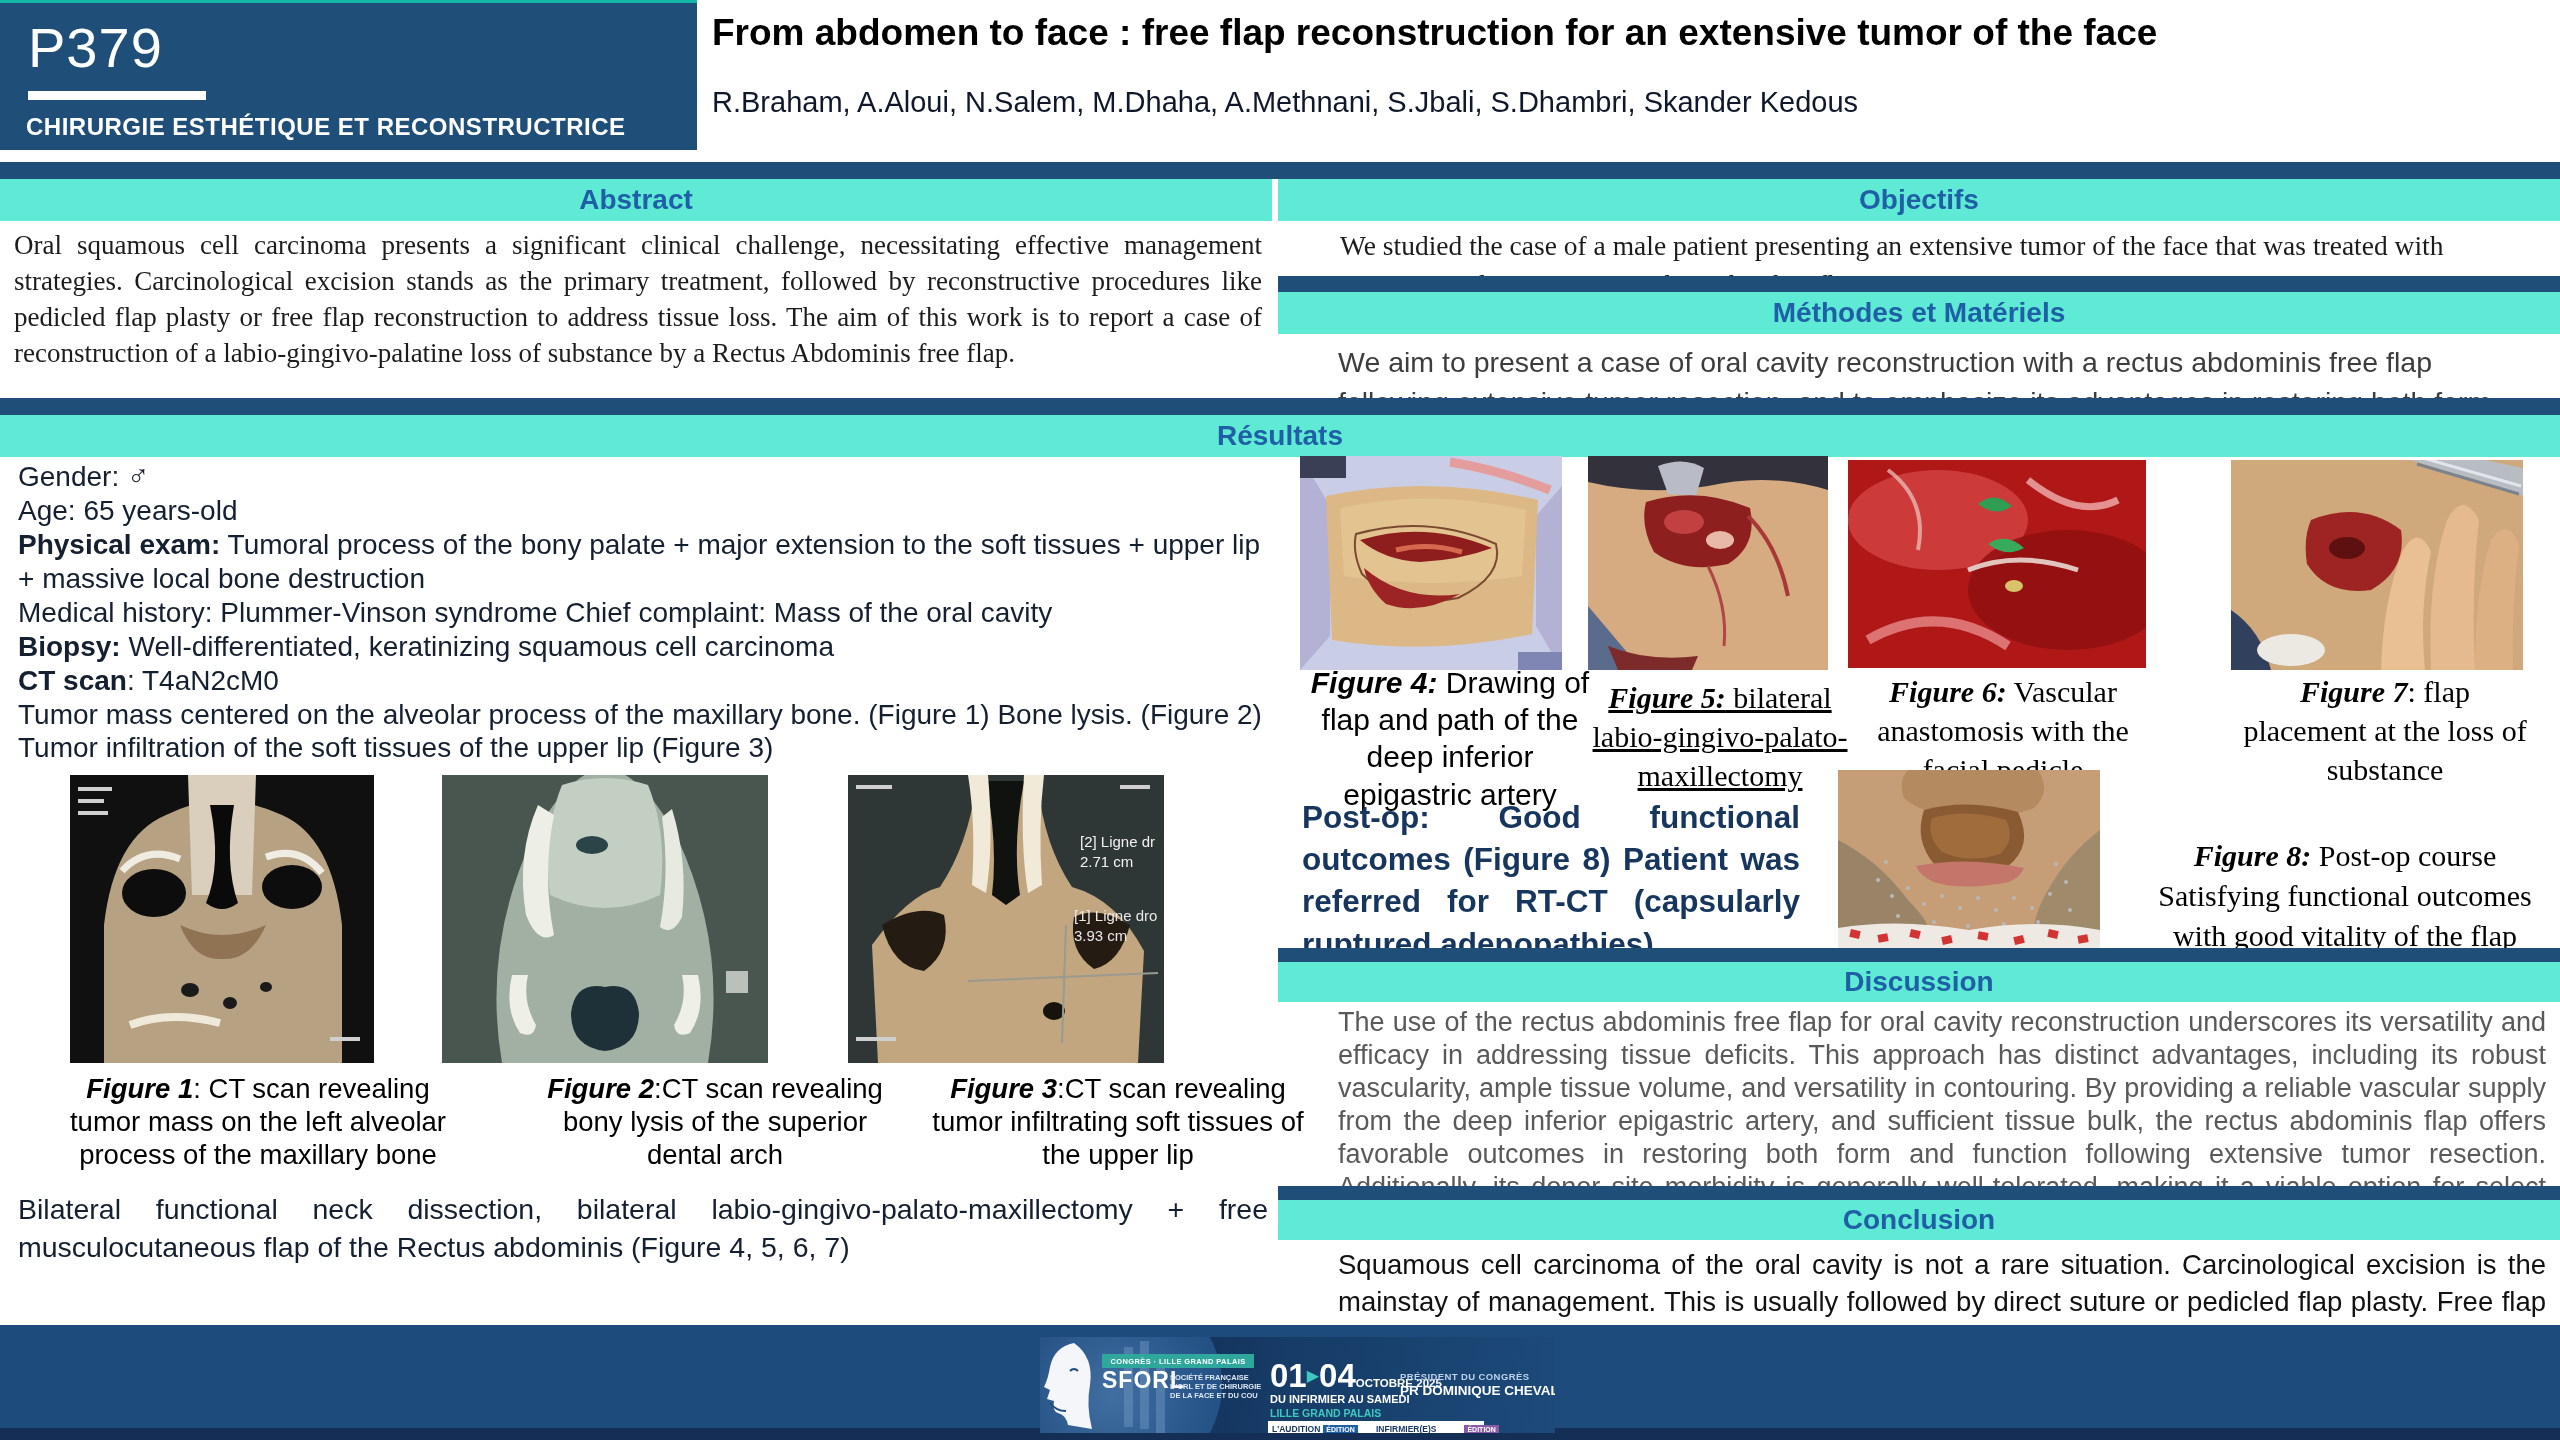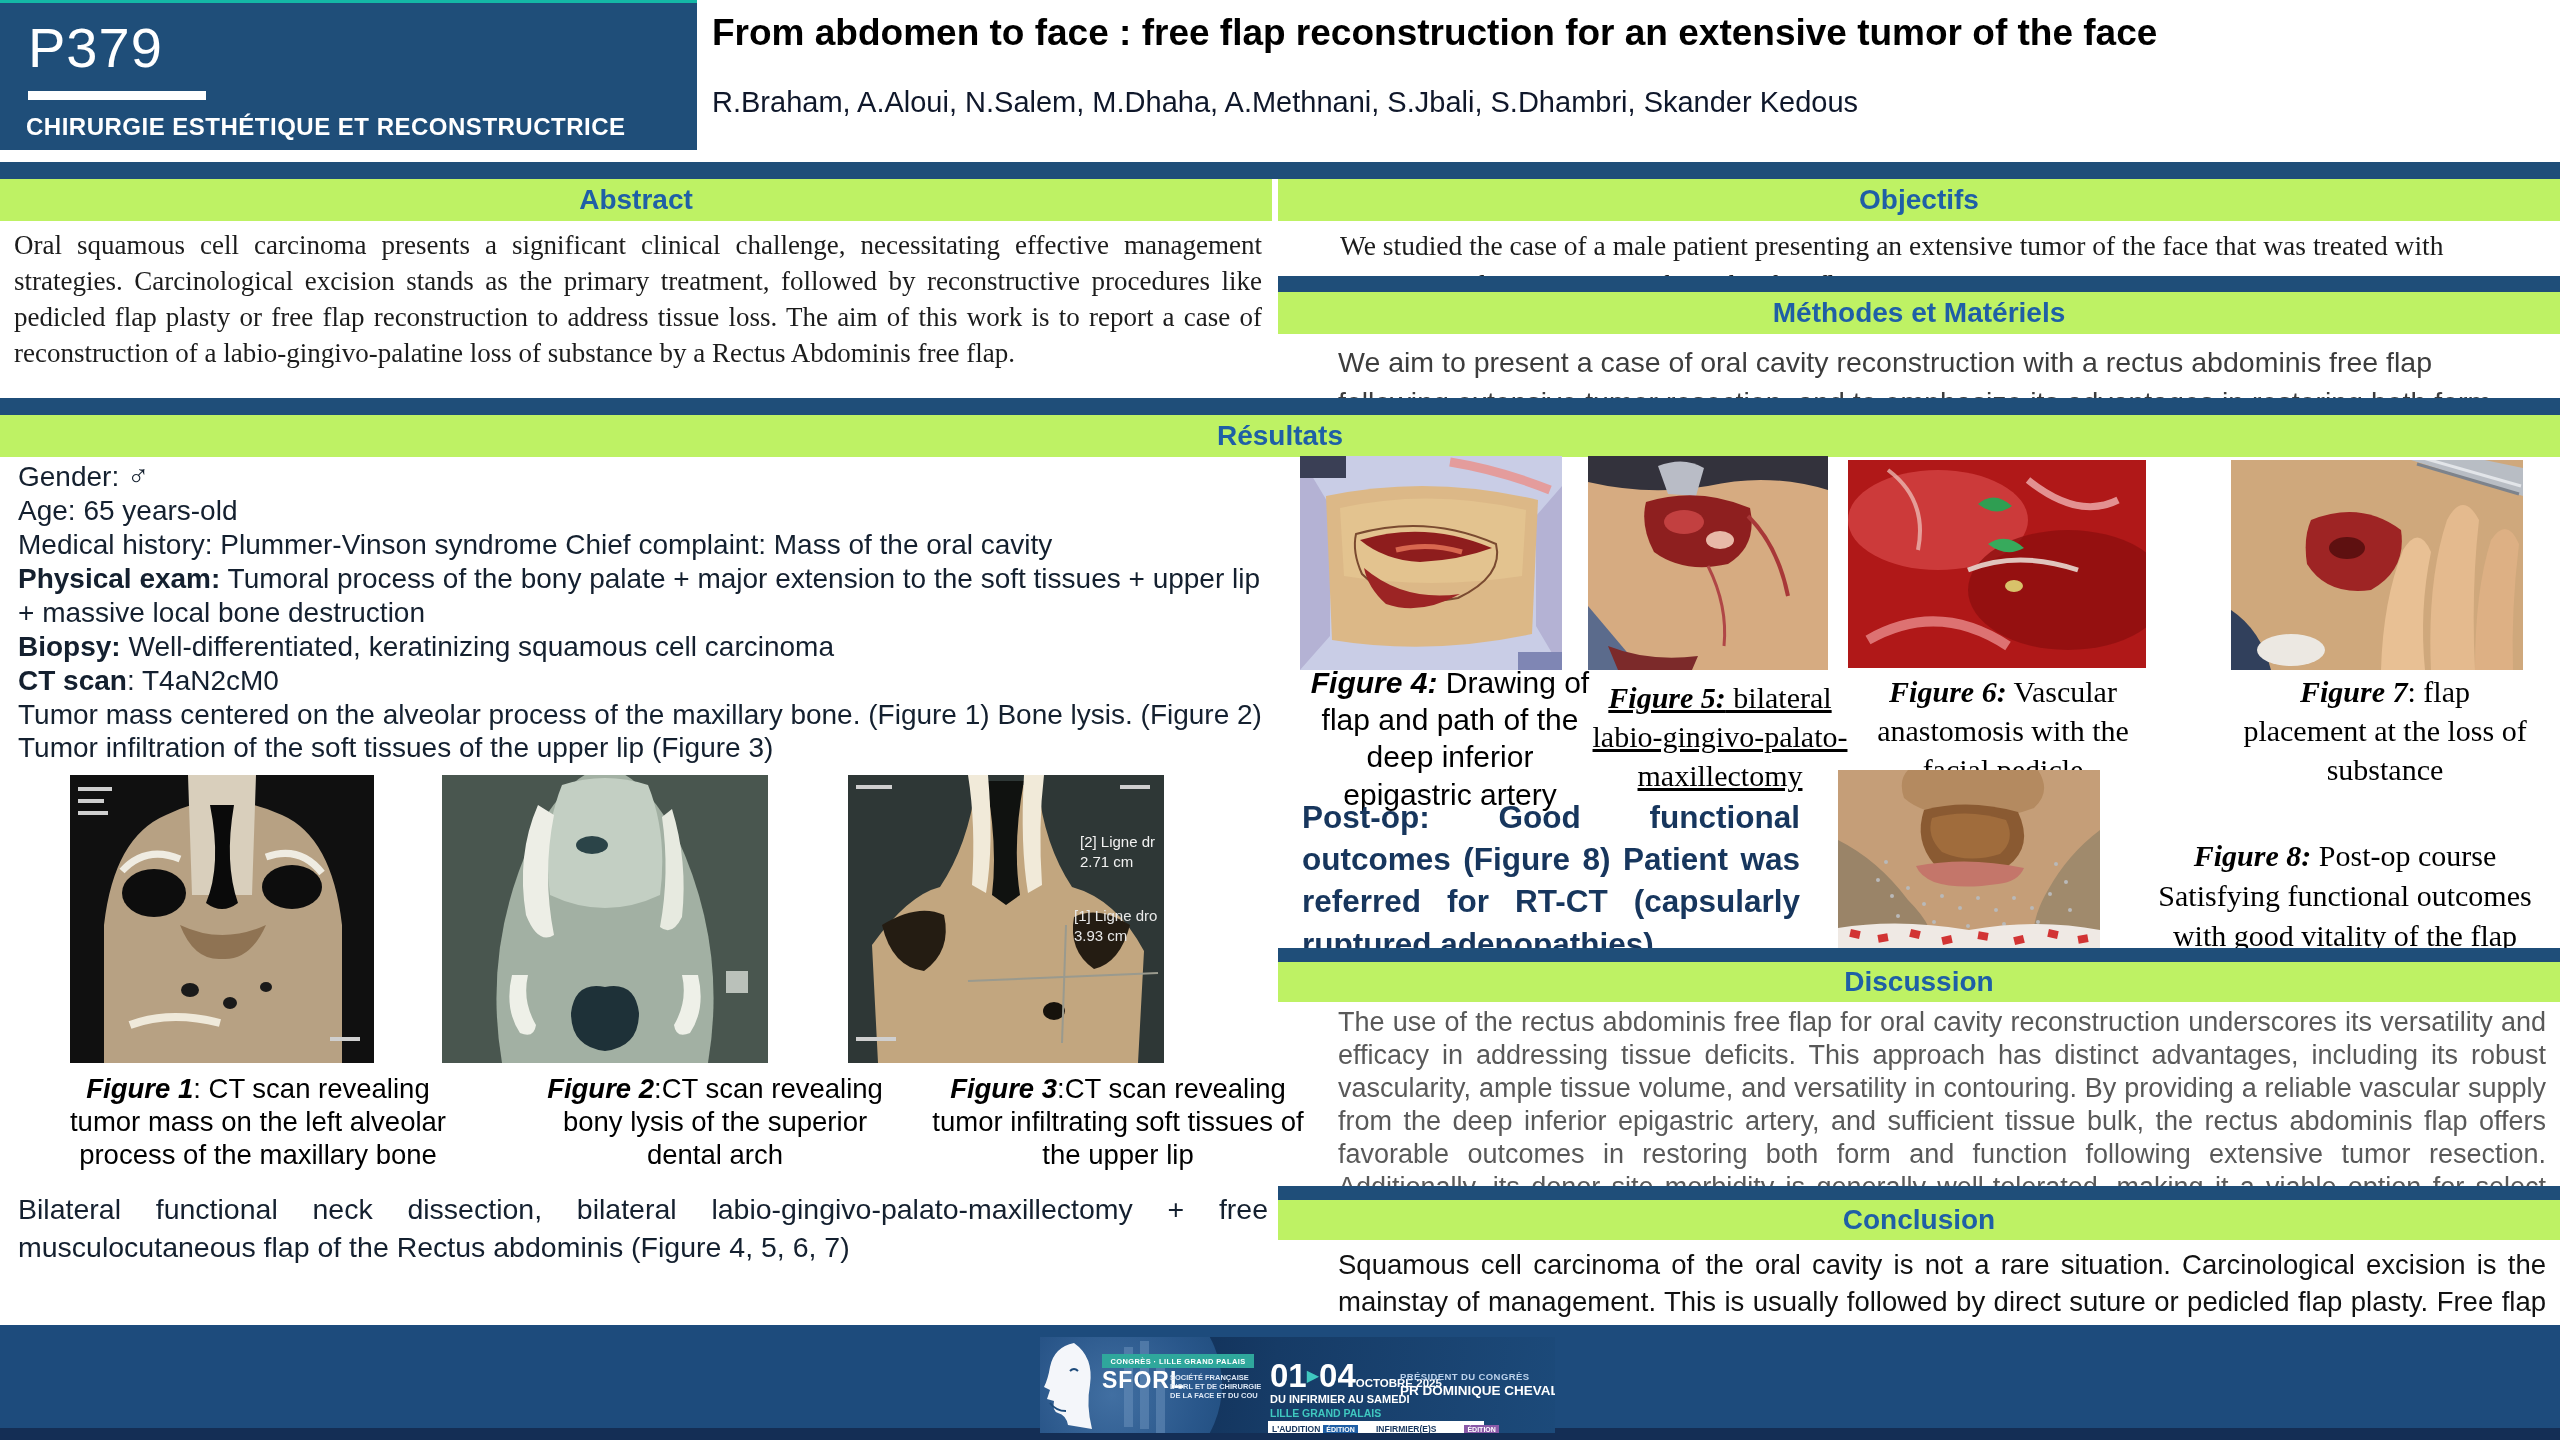--- a/index.html
+++ b/index.html
@@ -11,21 +11,21 @@
   .id-box{left:0;top:0;width:697px;height:150px;background:#1F4E79;
           border-top:3px solid #14b8a6;box-sizing:border-box;}
   .poster-code{left:28px;top:12px;font-size:56px;color:#ffffff;letter-spacing:1px;}
   .code-underline{left:28px;top:88px;width:178px;height:9px;background:#ffffff;}
   .dept{left:26px;top:110px;font-size:24px;font-weight:bold;color:#ffffff;letter-spacing:.5px;}
   .title{left:712px;top:12px;width:1830px;font-size:37px;font-weight:bold;color:#000;}
   .authors{left:712px;top:86px;width:1830px;font-size:29px;color:#0f172a;}
 
   
   .stripe{background:#1F4E79;}
-  .band{background:#bef264;display:flex;align-items:center;justify-content:center;}
+  .band{background:#5eead4;display:flex;align-items:center;justify-content:center;}
   .band span{font-size:28px;font-weight:bold;color:#1f5fa6;}
 
   
   .serif{font-family:"Liberation Serif",serif;}
   .abstract-text{left:14px;top:228px;width:1248px;font-size:27px;line-height:1.33;
                  text-align:justify;color:#1c1c1c;}
   .obj-text{left:1340px;top:226px;width:1206px;font-size:27.5px;line-height:1.42;color:#1c1c1c;}
   .meth-text{left:1338px;top:342px;width:1192px;font-size:28.5px;line-height:1.42;color:#3d3d3d;}
   .res-block{left:18px;top:458px;width:1246px;font-size:28px;line-height:1.21;color:#14202f;}
   .res-block b{color:#14202f;}
@@ -108,22 +108,22 @@
   <div class="abs meth-text">We aim to present a case of oral cavity reconstruction with a rectus abdominis free flap following extensive tumor resection, and to emphasize its advantages in restoring both form and function.</div>
 
   <div class="abs stripe" style="left:0;top:398px;width:2560px;height:17px;"></div>
   <div class="abs band" style="left:0;top:415px;width:2560px;height:42px;">
     <span>Résultats</span>
   </div>
 
   <div class="abs res-block">
     <div><span>Gender: </span><span class="male">♂</span></div>
     <div>Age: 65 years-old</div>
+    <div><b>Physical exam:</b><span> Tumoral process of the bony palate + major extension to the soft tissues + upper lip + massive local bone destruction</span></div>
     <div>Medical history: Plummer-Vinson syndrome Chief complaint: Mass of the oral cavity</div>
-    <div><b>Physical exam:</b><span> Tumoral process of the bony palate + major extension to the soft tissues + upper lip + massive local bone destruction</span></div>
     <div><b>Biopsy:</b><span> Well-differentiated, keratinizing squamous cell carcinoma</span></div>
     <div><b>CT scan</b><span>: T4aN2cM0</span></div>
     <div>Tumor mass centered on the alveolar process of the maxillary bone. (Figure 1) Bone lysis. (Figure 2) Tumor infiltration of the soft tissues of the upper lip (Figure 3)</div>
   </div>
 
   <div class="abs fig" style="left:70px;top:775px;width:304px;height:288px;">
     <svg width="304" height="288" viewBox="0 0 304 288">
       <rect width="304" height="288" fill="#101010"></rect>
       <path d="M34,288 L34,150 Q44,62 96,40 Q152,12 212,40 Q262,62 272,150 L272,288 Z" fill="#b7a183"></path>
       <path d="M118,0 L186,0 L182,120 L122,120 Z" fill="#d9cfbc"></path>

